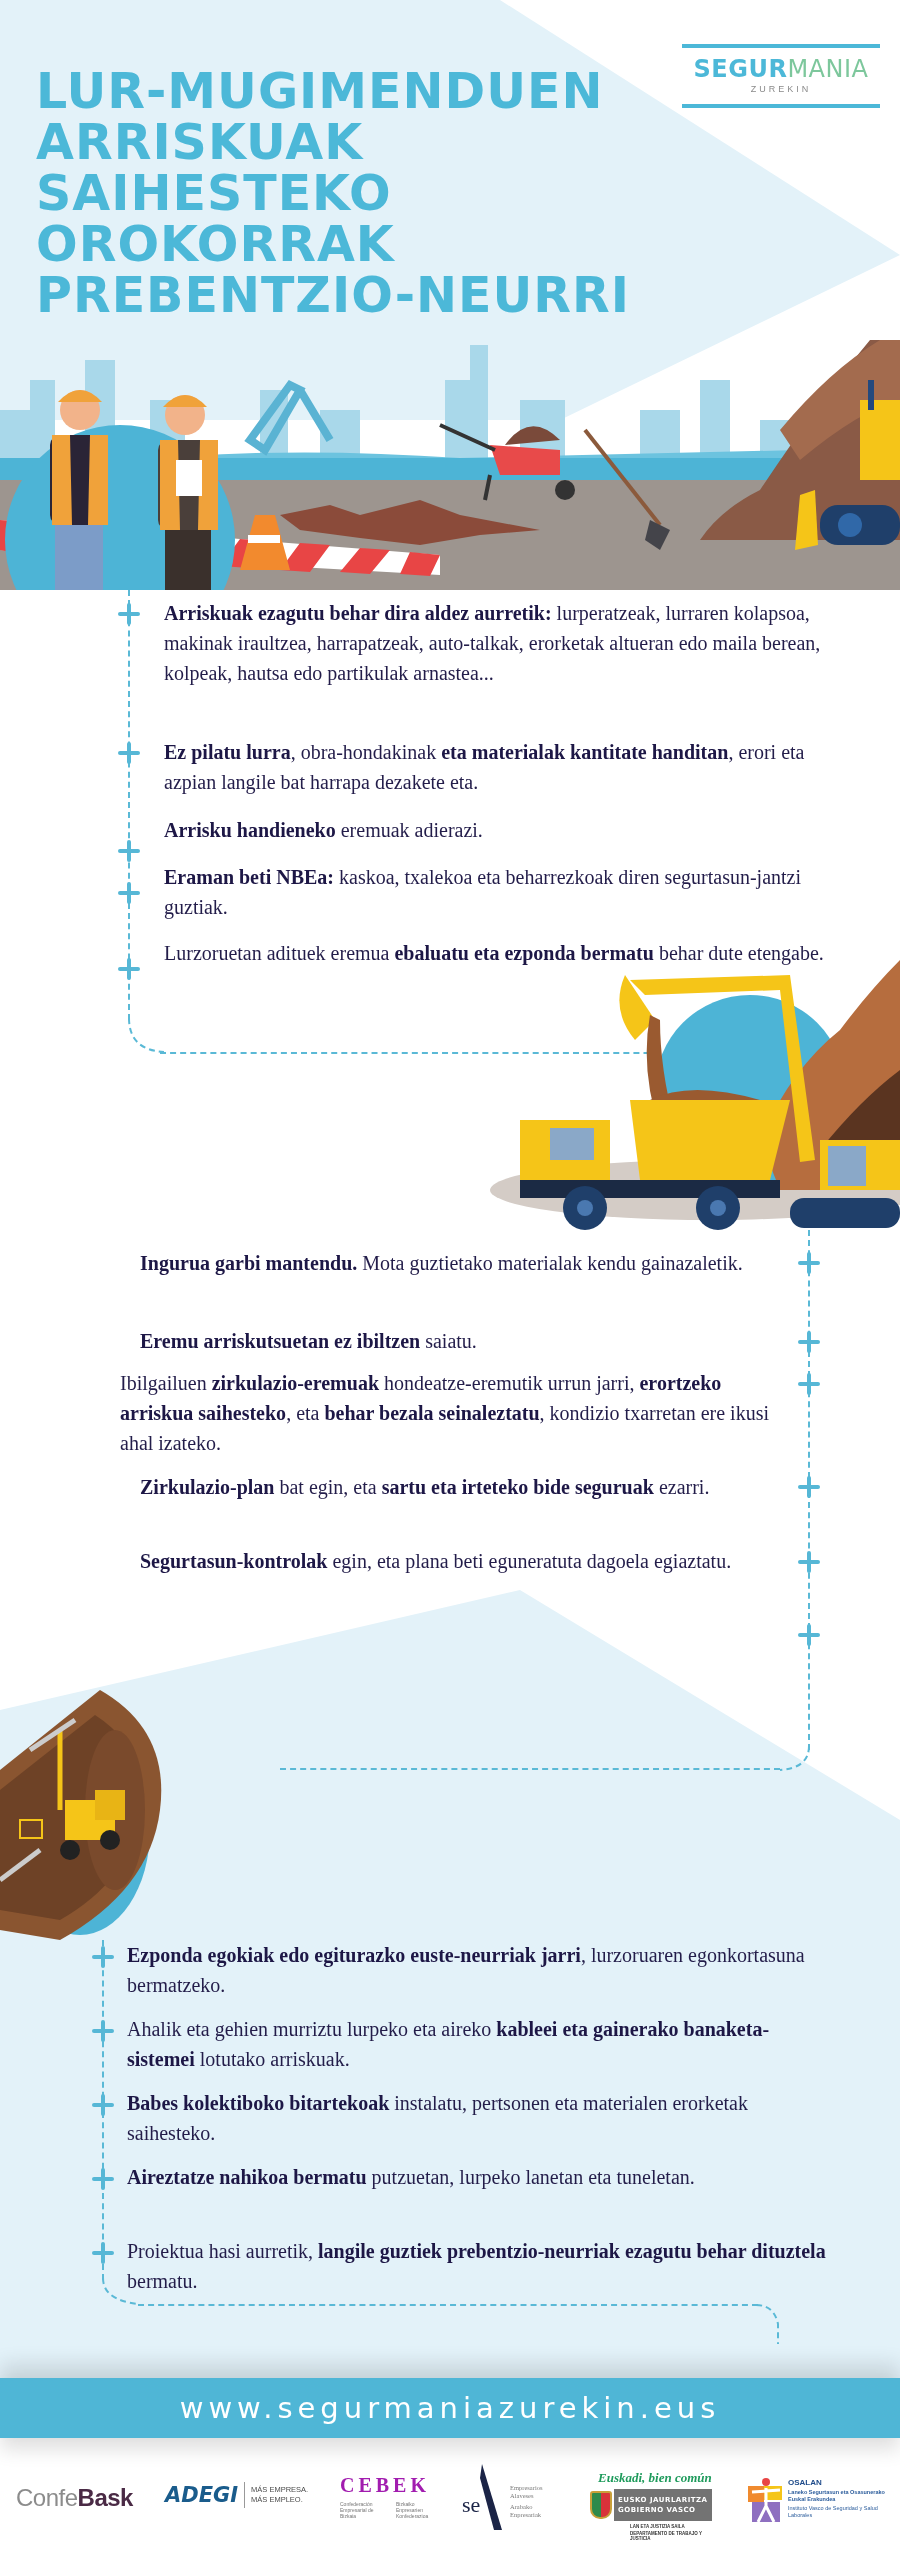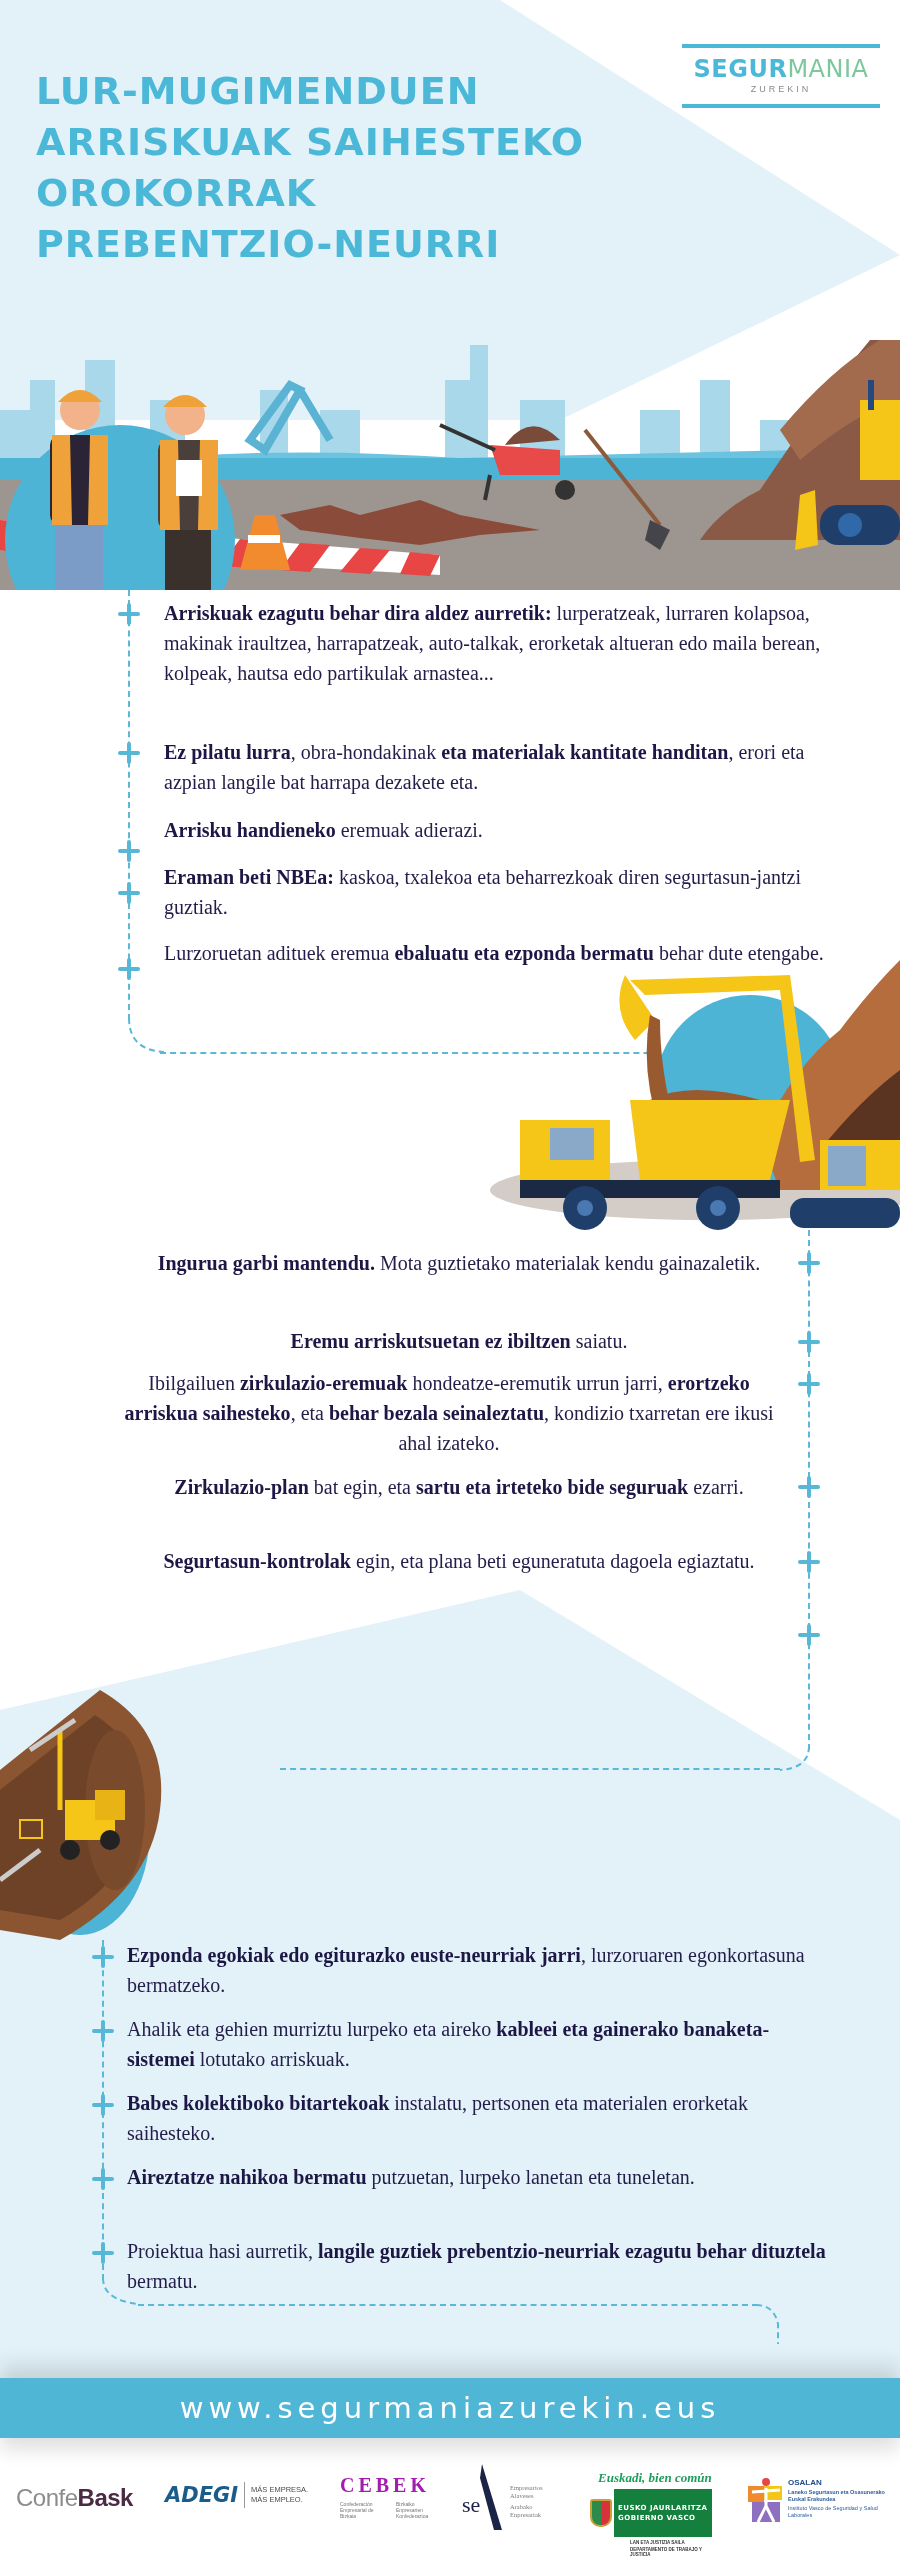--- a/index.html
+++ b/index.html
@@ -6,21 +6,21 @@
   html, body { width: 900px; height: 2560px; overflow: hidden; background: #ffffff; }
   body { position: relative; font-family: "Liberation Sans", "DejaVu Sans", sans-serif; color: #1e1a3c; }
 
   .abs { position: absolute; }
 
   
   .bg-top { left: 0; top: 0; width: 900px; height: 560px; }
   .bg-bottom { left: 0; top: 1560px; width: 900px; height: 830px; }
 
   
-  .title { left: 36px; top: 66px; width: 640px; color: #4cb8d8; font-family: "DejaVu Sans", sans-serif; font-weight: bold; font-size: 38px; line-height: 51px; letter-spacing: 1px; text-transform: uppercase; }
+  .title { left: 36px; top: 66px; width: 640px; color: #4cb8d8; font-family: "DejaVu Sans", sans-serif; font-weight: bold; font-size: 49px; line-height: 51px; letter-spacing: 1px; text-transform: uppercase; }
   .title span { display: block; }
 
   .logo { left: 682px; top: 44px; width: 198px; height: 64px; }
   .logo-rule { position: absolute; left: 0; width: 198px; height: 4px; background: #4cb8d8; }
   .logo-rule.top { top: 0; }
   .logo-rule.bottom { bottom: 0; }
   .logo-word { position: absolute; left: 0; width: 198px; top: 12px; text-align: center; font-family: "DejaVu Sans", sans-serif; font-size: 24px; line-height: 26px; letter-spacing: 0.5px; }
   .logo-word .strong { color: #4cb8d8; font-weight: bold; }
   .logo-word .light { color: #7dc79c; font-weight: normal; }
   .logo-sub { position: absolute; left: 0; width: 198px; top: 40px; text-align: center; font-size: 9px; letter-spacing: 3px; color: #8a8a8a; }
@@ -33,21 +33,21 @@
   .item { position: absolute; font-family: Liberation Serif, serif; font-size: 20px; line-height: 30px; color: #231d4a; }
   .item b { font-weight: bold; color: #1d1746; }
   .plus { position: absolute; width: 22px; height: 22px; }
   .plus::before, .plus::after { content: ""; position: absolute; background: #56b7d6; border-radius: 2px; }
   .plus::before { left: 9px; top: 0; width: 4px; height: 22px; }
   .plus::after { left: 0; top: 9px; width: 22px; height: 4px; }
 
   .dash-v { position: absolute; width: 0; border-left: 2px dashed #5ab9d6; }
   .dash-h { position: absolute; height: 0; border-top: 2px dashed #5ab9d6; }
 
-  .right .item { text-align: center; }
+  .right .item { text-align: left; }
 
   
   .url-bar { left: 0; top: 2378px; width: 900px; height: 60px; background: #4fb6d6; box-shadow: 0 -14px 20px rgba(0,0,0,0.12), 0 12px 18px rgba(0,0,0,0.12); }
   .url-text { position: absolute; left: 0; top: 0; width: 900px; height: 60px; text-align: center; line-height: 60px; color: #ffffff; font-family: "DejaVu Sans", sans-serif; font-size: 29px; letter-spacing: 5px; }
 
   .logos { left: 0; top: 2440px; width: 900px; height: 120px; }
   .partner { position: absolute; }
   .confebask { left: 16px; top: 44px; font-size: 24px; letter-spacing: -0.5px; }
   .confebask .c1 { color: #8c8c8c; }
   .confebask .c2 { color: #4a2a45; font-weight: bold; }
@@ -59,21 +59,21 @@
   .cebek .name { font-family: Liberation Serif, serif; font-weight: bold; font-size: 20px; color: #a21caf; letter-spacing: 4px; }
   .cebek .sub { display: flex; gap: 12px; font-size: 5px; line-height: 6px; color: #777; margin-top: 4px; }
   .cebek .sub span { width: 44px; }
   .sea { left: 462px; top: 24px; width: 120px; height: 76px; }
   .sea .mark { position: absolute; left: 0; top: 0; width: 44px; height: 68px; }
   .sea .txt { position: absolute; left: 48px; top: 20px; font-family: "Liberation Serif", serif; font-size: 6.5px; line-height: 8px; color: #7a7a7a; }
   .eusko { left: 590px; top: 30px; width: 130px; }
   .eusko .slogan { font-family: "Liberation Serif", serif; font-style: italic; font-weight: bold; font-size: 13px; color: #1f9b5c; margin-left: 8px; }
   .eusko .row { display: flex; align-items: center; margin-top: 3px; }
   .eusko .crest { width: 22px; height: 28px; background: linear-gradient(90deg, #2e8a4b 50%, #d8323a 50%); border-radius: 3px 3px 10px 10px; border: 2px solid #c9a03a; }
-  .eusko .band { background: #15803d; color: #fff; font-family: "DejaVu Sans", sans-serif; font-weight: bold; font-size: 7px; line-height: 10px; padding: 14px 4px; margin-left: 2px; letter-spacing: 0.5px; }
+  .eusko .band { background: #737373; color: #fff; font-family: "DejaVu Sans", sans-serif; font-weight: bold; font-size: 7px; line-height: 10px; padding: 6px 4px; margin-left: 2px; letter-spacing: 0.5px; }
   .eusko .dept { font-size: 4.5px; line-height: 5px; color: #333; margin-left: 40px; margin-top: 3px; font-weight: bold; }
   .osalan { left: 748px; top: 38px; width: 150px; }
   .osalan .mark { position: absolute; left: 0; top: 0; width: 36px; height: 46px; }
   .osalan .txt { position: absolute; left: 40px; top: 0; width: 110px; }
   .osalan .n { font-weight: bold; font-size: 8px; color: #1e4b8a; }
   .osalan .l1 { font-size: 5.5px; line-height: 7px; color: #2c5d9c; font-weight: bold; margin-top: 2px; }
   .osalan .l2 { font-size: 5.5px; line-height: 7px; color: #2c5d9c; margin-top: 2px; }
 </style>
 </head>
 <body>

